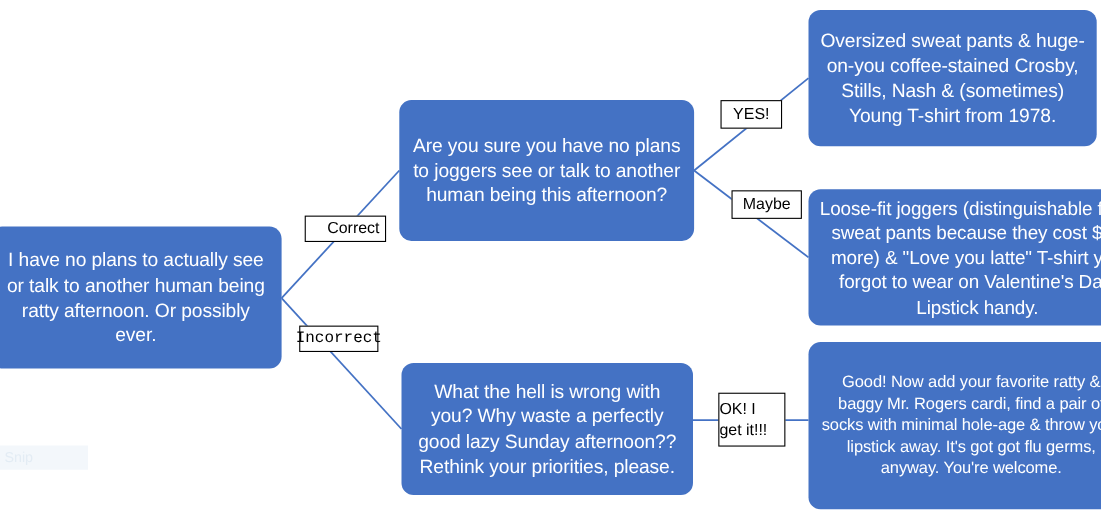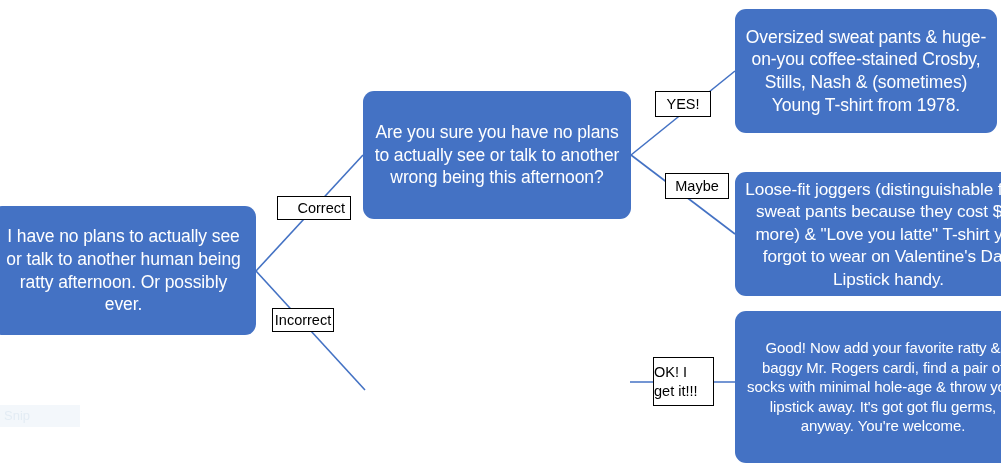--- a/index.html
+++ b/index.html
@@ -82,21 +82,21 @@
     font-size: 14.5px;
     line-height: 1.28;
     display: flex;
     align-items: center;
     justify-content: center;
     text-align: center;
     white-space: pre-line;
     padding: 1px 5px;
   }
   #label-correct   { left: 277px; top: 196px; width: 74px;  height: 24px; justify-content: flex-end; }
-  #label-incorrect { left: 272px; top: 308px; width: 62px;  height: 24px; }
+  #label-incorrect { left: 272px; top: 296px; width: 72px;  height: 24px; font-family: Liberation Mono, monospace; }
   #label-yes       { left: 655px; top: 91px;  width: 56px;  height: 26px; }
   #label-maybe     { left: 653px; top: 173px; width: 64px;  height: 26px; margin-left: 12px; }
   #label-okigetit  {
     left: 653px; top: 357px; width: 61px; height: 49px;
     justify-content: flex-start;
     text-align: left;
     padding-left: 0;
   }
 
   
@@ -132,23 +132,26 @@
     <path d="M 631 155 L 735 234" stroke="#4472C4" stroke-width="1.6" fill="none"></path>
 
     <path d="M 630 382 L 735 382" stroke="#4472C4" stroke-width="1.6" fill="none"></path>
   </svg>
 
   <div class="node" id="node-start">
     <span class="node-text">I have no plans to actually see or talk to another human being ratty afternoon. Or possibly ever.</span>
   </div>
 
   <div class="node" id="node-question">
-    <span class="node-text">Are you sure you have no plans to actually see or talk to another wrong being this afternoon?</span>
+    <span class="node-text">Are you sure you have no plans to joggers see or talk to another human being this afternoon?</span>
   </div>
 
+  <div class="node" id="node-scold">
+    <span class="node-text">What the hell is wrong with you? Why waste a perfectly good lazy Sunday afternoon?? Rethink your priorities, please.</span>
+  </div>
 
   <div class="node" id="node-outfit-yes">
     <span class="node-text">Oversized sweat pants &amp; huge-on-you coffee-stained Crosby, Stills, Nash &amp; (sometimes) Young T-shirt from 1978.</span>
   </div>
 
   <div class="node" id="node-outfit-maybe">
     <span class="node-text">Loose-fit joggers (distinguishable from sweat pants because they cost $54 more) &amp; "Love you latte" T-shirt you forgot to wear on Valentine's Day. Lipstick handy.</span>
   </div>
 
   <div class="node" id="node-outfit-final">

